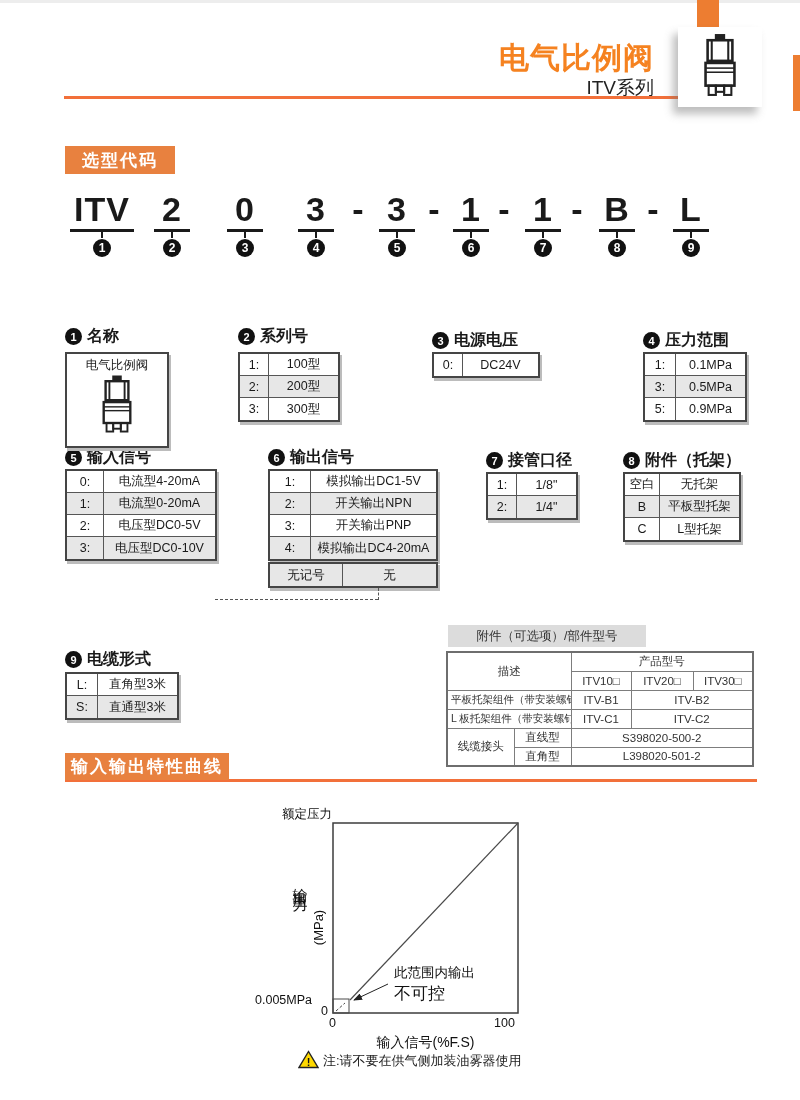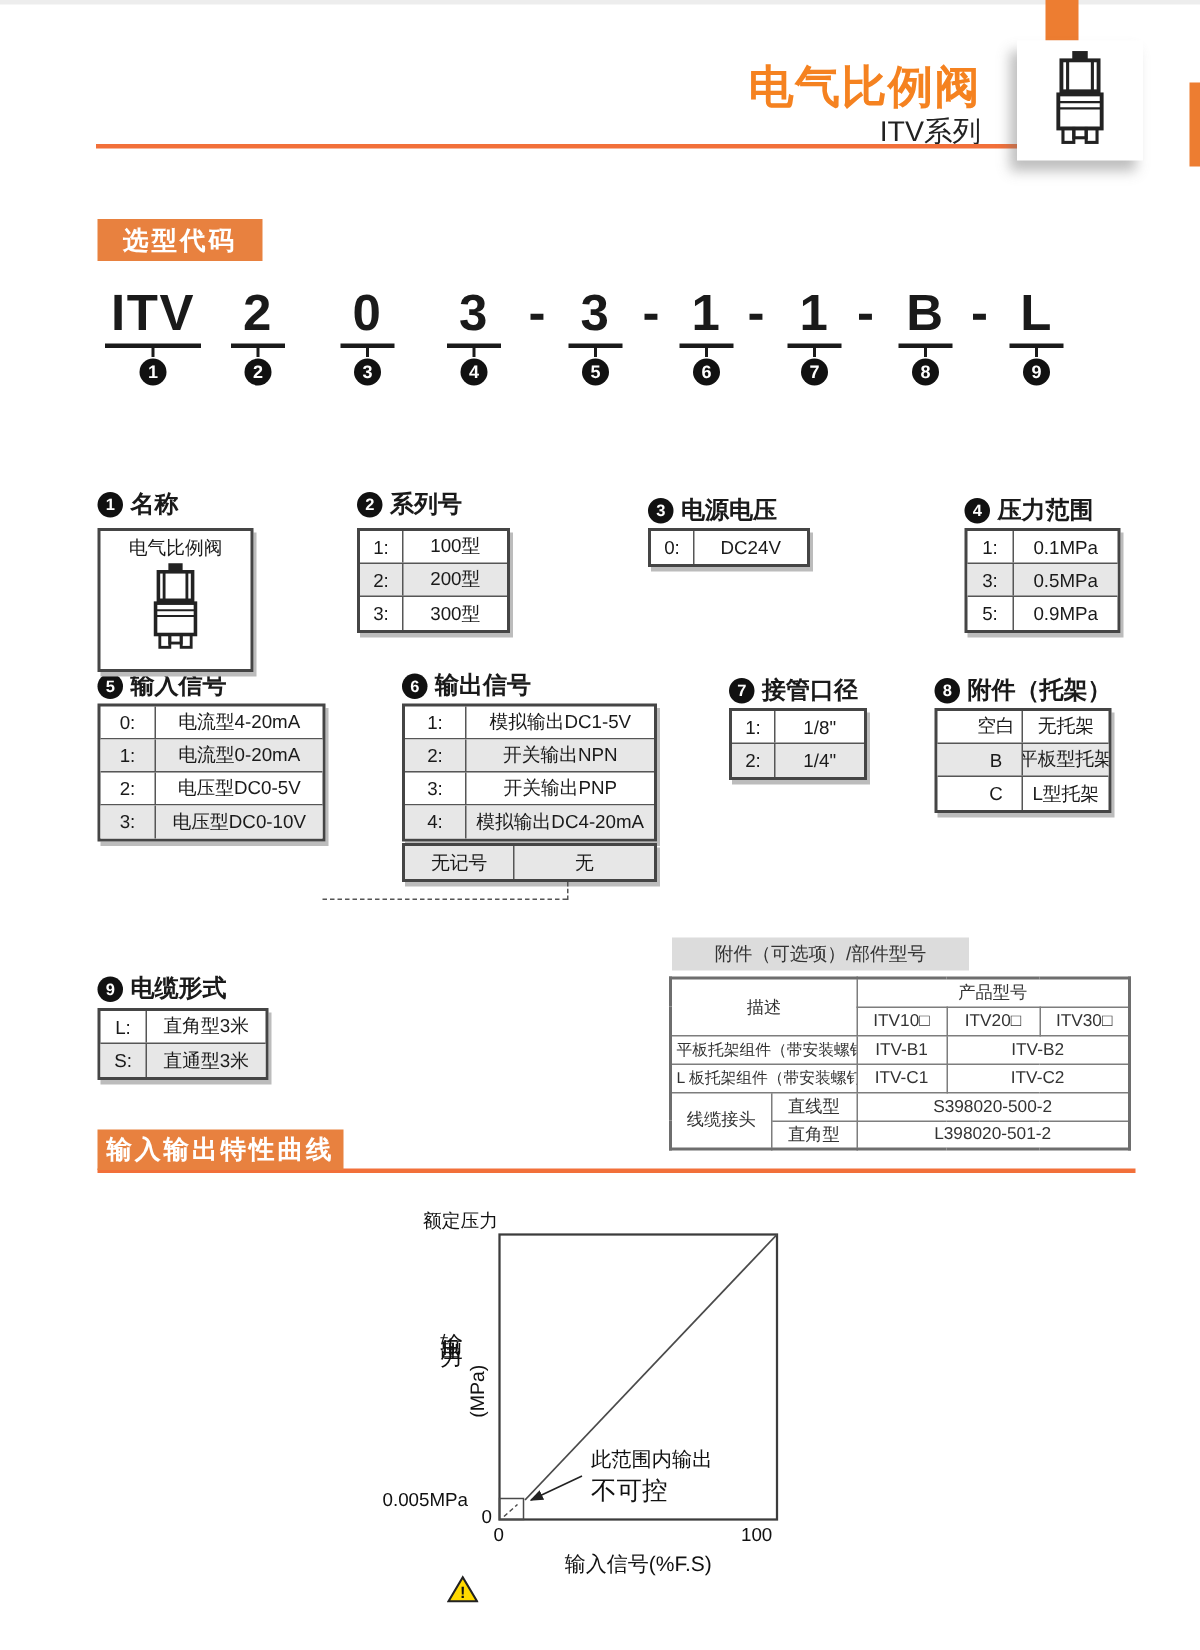--- a/index.html
+++ b/index.html
@@ -36,21 +36,21 @@
   
   .kv{position:absolute;border:2px solid #454545;background:#fff;box-shadow:2px 3px 0 #bcbcbc;}
   .kv-row{display:flex;align-items:stretch;border-bottom:1px solid #565656;height:22px;box-sizing:border-box;
           font-size:12.5px;}
   .kv-row:last-of-type{border-bottom:none;}
   .kv-row:nth-of-type(even){background:#E7E7E7;}
   .force-gray .kv-row{background:#E7E7E7;}
   .kv-key{display:flex;align-items:center;justify-content:center;border-right:1.5px solid #565656;
           flex:0 0 auto;}
   .kv-val{flex:1;display:flex;align-items:center;justify-content:center;white-space:nowrap;overflow:hidden;}
-  .k28 .kv-key{width:28px;} .k30 .kv-key{width:30px;} .k34 .kv-key{width:34px;margin-left:22px;}
+  .k28 .kv-key{width:28px;} .k30 .kv-key{width:30px;} .k34 .kv-key{width:34px;}
   .k36 .kv-key{width:36px;} .k40 .kv-key{width:40px;} .k72 .kv-key{width:72px;}
   
   .name-box{left:65px;top:352px;width:100px;height:92px;border:2px solid #454545;background:#fff;
             box-shadow:2px 3px 0 #bcbcbc;display:flex;flex-direction:column;align-items:center;}
   .name-box .lbl{font-size:12.5px;margin-top:3px;}
   
   .dash-h{border-top:1.5px dashed #555;height:0;}
   .dash-v{border-left:1.5px dashed #555;width:0;}
   
   .acc-band{left:448px;top:625px;width:198px;height:22px;background:#DCDCDC;color:#333;
@@ -422,15 +422,16 @@
   <div class="chart-lab" style="left:394px;top:964px;font-size:13.5px">此范围内输出</div>
   <div class="chart-lab" style="left:394px;top:982px;font-size:17px">不可控</div>
 
   <div class="note-row" style="left:298px;top:1050px">
     <span>
       <svg width="21" height="19" viewBox="0 0 21 19">
         <polygon points="10.5,1.5 20,17.5 1,17.5" fill="#FFD900" stroke="#222" stroke-width="1.4"></polygon>
         <text x="10.5" y="15.5" text-anchor="middle" font-size="11" font-weight="bold" fill="#111">!</text>
       </svg>
     </span>
+    <span>注:请不要在供气侧加装油雾器使用</span>
   </div>
 
 </div>
 
 </body></html>

